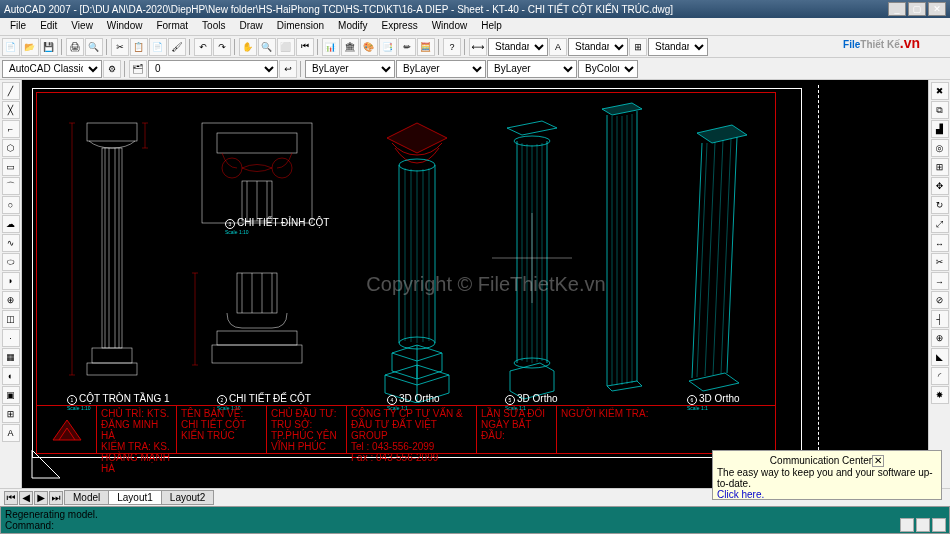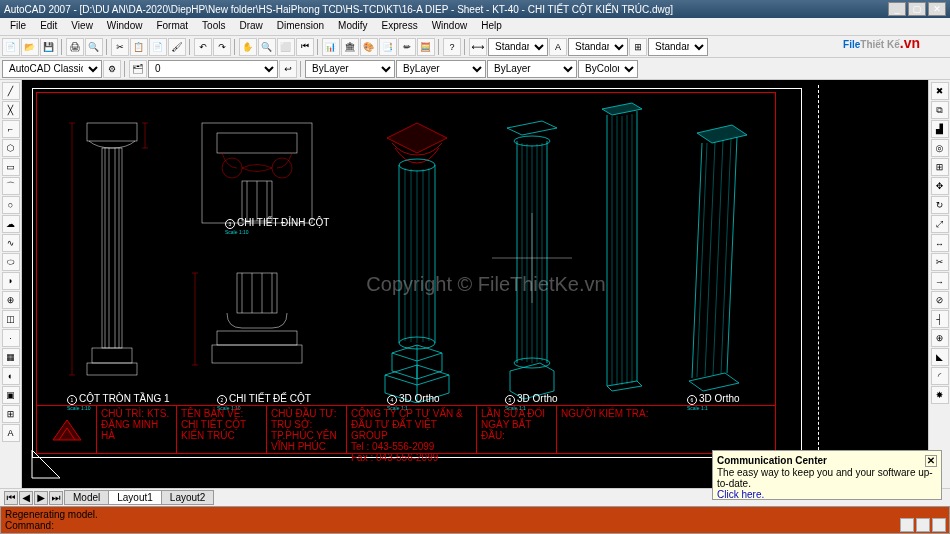--- a/index.html
+++ b/index.html
@@ -34,28 +34,28 @@
 .col5{left:555px;top:8px;width:60px;height:300px}
 .col6{left:640px;top:30px;width:84px;height:278px}
 .detlabel{position:absolute;color:#fff;font-size:6px;white-space:nowrap}
 .detcircle{display:inline-block;width:10px;height:10px;border:1px solid #fff;border-radius:50%;text-align:center;line-height:9px;font-size:5px;margin-right:2px}
 .subscale{color:#0cc;font-size:5px}
 .dashline{position:absolute;border-left:1px dashed #fff;height:370px;right:-18px;top:-4px}
 .tabs{height:18px;background:#f0f0f0;display:flex;align-items:center;padding:0 4px;border-top:1px solid #ccc}
 .tabbtn{padding:1px 8px;border:1px solid #999;background:#e0e0e0;font-size:10px;cursor:pointer;margin-right:-1px}
 .tabbtn.active{background:#fff}
 .tabarrow{width:14px;height:14px;border:1px solid #999;background:#e0e0e0;text-align:center;cursor:pointer;margin-right:1px}
-.cmdline{height:28px;background:#c2410c;border:1px solid #999;padding:2px 4px;font-family:monospace;font-size:10px;color:#000}
+.cmdline{height:28px;background:#0f766e;border:1px solid #999;padding:2px 4px;font-family:monospace;font-size:10px;color:#000}
 .watermark{position:absolute;left:50%;top:50%;transform:translate(-50%,-50%);color:rgba(200,200,200,0.4);font-size:20px;pointer-events:none;z-index:100}
 .brand{position:absolute;right:30px;top:28px;font-size:22px;font-weight:bold;z-index:50}
 .brand .b1{color:#06c}
 .brand .b2{color:#999}
 .brand .b3{color:#c00;font-size:14px}
 .commcenter{position:absolute;right:8px;bottom:34px;width:230px;height:50px;background:#ffffe0;border:1px solid #999;padding:4px;font-size:9px;z-index:60}
-.commcenter .cctitle{font-weight:bold;display:flex;justify-content:space-between}
+.commcenter .cctitle{font-weight:normal;display:flex;justify-content:center}
 .commcenter .ccclose{cursor:pointer;border:1px solid #999;width:12px;height:12px;text-align:center;line-height:10px}
 .commcenter a{color:#00c;cursor:pointer}
 .tray{position:absolute;right:4px;bottom:2px;display:flex;gap:2px}
 .tray .ticon{width:14px;height:14px;border:1px solid #aaa;background:#eee}
 </style>
 </head>
 <body>
 
 <div class="titlebar">
   <span class="title">AutoCAD 2007 - [D:\DU AN\DA-2020\DiepHP\New folder\HS-HaiPhong TCD\HS-TCD\KT\16-A DIEP - Sheet - KT-40 - CHI TIẾT CỘT KIẾN TRÚC.dwg]</span>
@@ -284,20 +284,21 @@
       </div>
 
       <div class="titleblock">
         <div class="tbcell logo">
           <svg class="logosvg" viewBox="0 0 36 28">
               <path d="M4 24 L18 4 L32 24 Z M10 24 L18 12 L26 24" stroke="#c00" fill="#400"></path>
             </svg>
         </div>
         <div class="tbcell" style="width:80px">
           <div><span>CHỦ TRÌ:</span> <span>KTS. ĐẶNG MINH HÀ</span></div>
+          <div><span>KIỂM TRA:</span> <span>KS. HOÀNG MẠNH HÀ</span></div>
         </div>
         <div class="tbcell" style="width:90px">
           <div>TÊN BẢN VẼ:</div>
           <div>CHI TIẾT CỘT KIẾN TRÚC</div>
         </div>
         <div class="tbcell" style="width:80px">
           <div>CHỦ ĐẦU TƯ:</div>
           <div>TRỤ SỞ: TP.PHÚC YÊN VĨNH PHÚC</div>
         </div>
         <div class="tbcell" style="width:130px">

